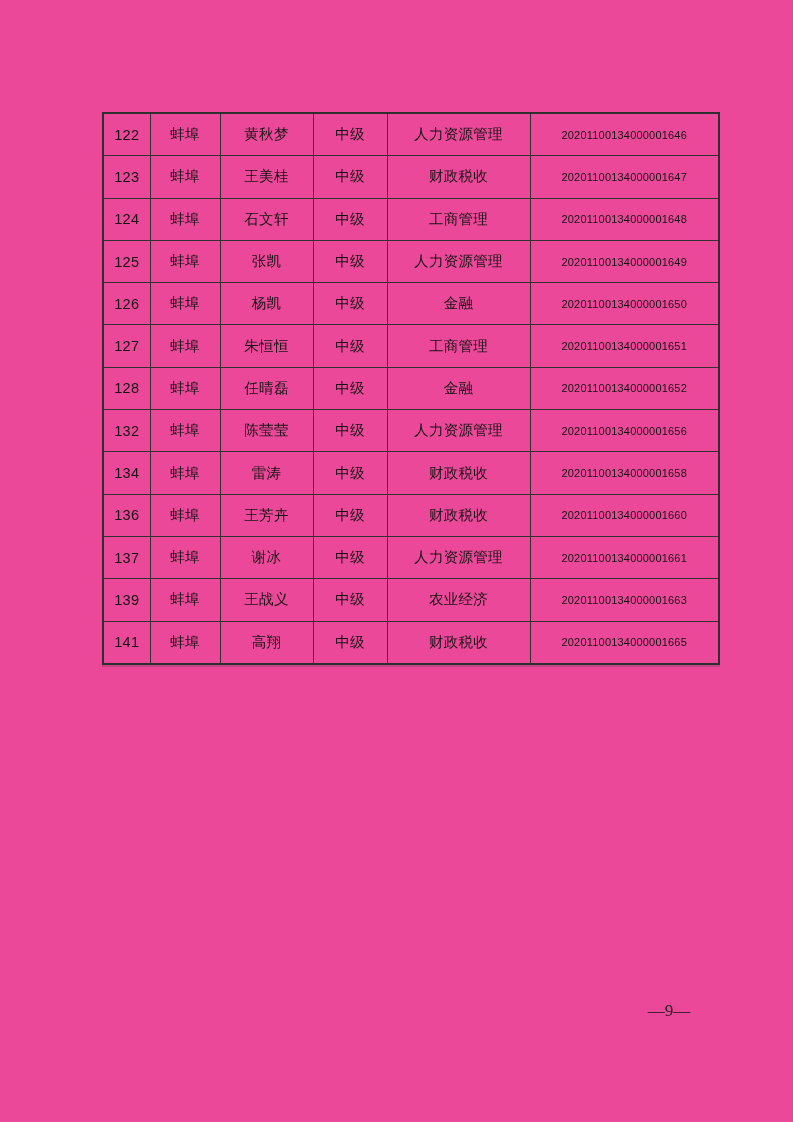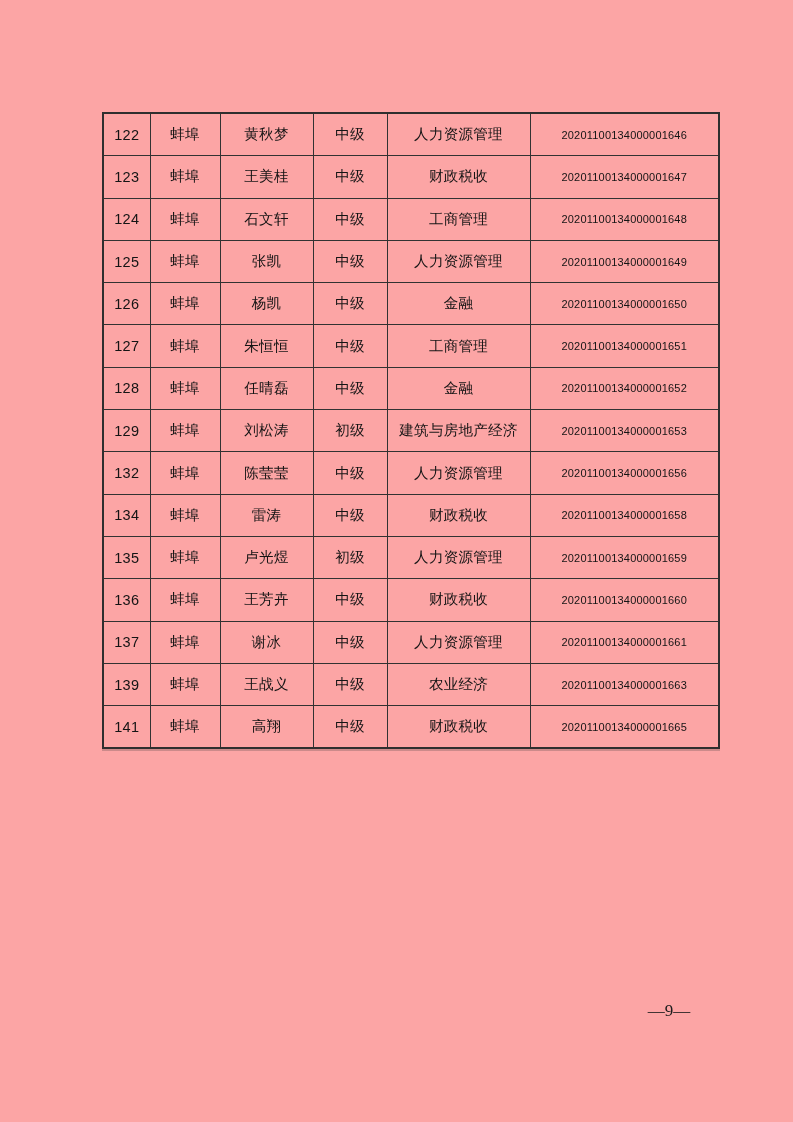--- a/index.html
+++ b/index.html
@@ -4,21 +4,21 @@
 <style>
   html, body {
     margin: 0;
     padding: 0;
     background: #ffffff;
   }
   .page {
     position: relative;
     width: 793px;
     height: 1122px;
-    background: #fca5a5;
+    background: #ec4899;
     overflow: hidden;
     font-family: "Liberation Sans", "DejaVu Sans", sans-serif;
   }
   table.roster {
     position: absolute;
     left: 102px;
     top: 112px;
     width: 616px;
     border-collapse: collapse;
     table-layout: fixed;
@@ -117,50 +117,34 @@
       </tr>
       <tr>
         <td>128</td>
         <td>蚌埠</td>
         <td>任晴磊</td>
         <td>中级</td>
         <td>金融</td>
         <td class="cert">20201100134000001652</td>
       </tr>
       <tr>
-        <td>129</td>
-        <td>蚌埠</td>
-        <td>刘松涛</td>
-        <td>初级</td>
-        <td>建筑与房地产经济</td>
-        <td class="cert">20201100134000001653</td>
-      </tr>
-      <tr>
         <td>132</td>
         <td>蚌埠</td>
         <td>陈莹莹</td>
         <td>中级</td>
         <td>人力资源管理</td>
         <td class="cert">20201100134000001656</td>
       </tr>
       <tr>
         <td>134</td>
         <td>蚌埠</td>
         <td>雷涛</td>
         <td>中级</td>
         <td>财政税收</td>
         <td class="cert">20201100134000001658</td>
-      </tr>
-      <tr>
-        <td>135</td>
-        <td>蚌埠</td>
-        <td>卢光煜</td>
-        <td>初级</td>
-        <td>人力资源管理</td>
-        <td class="cert">20201100134000001659</td>
       </tr>
       <tr>
         <td>136</td>
         <td>蚌埠</td>
         <td>王芳卉</td>
         <td>中级</td>
         <td>财政税收</td>
         <td class="cert">20201100134000001660</td>
       </tr>
       <tr>

